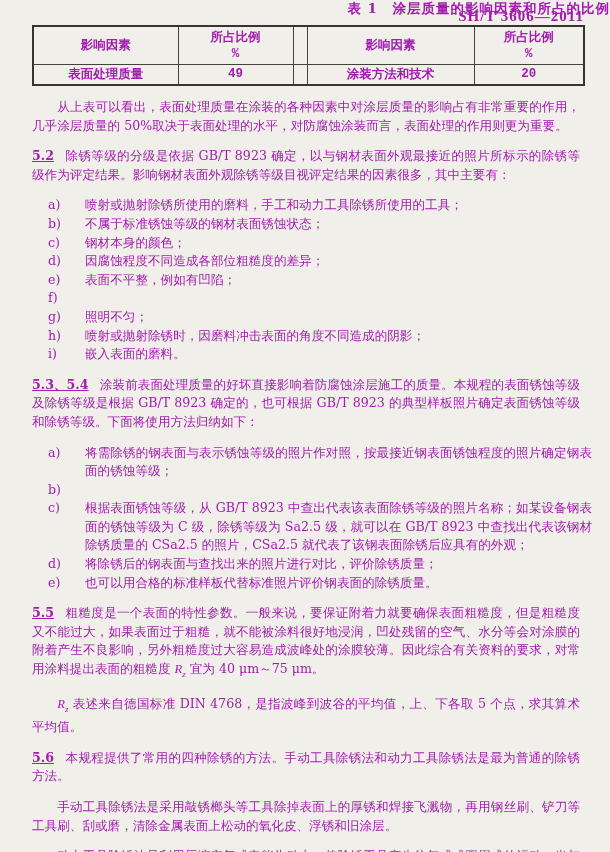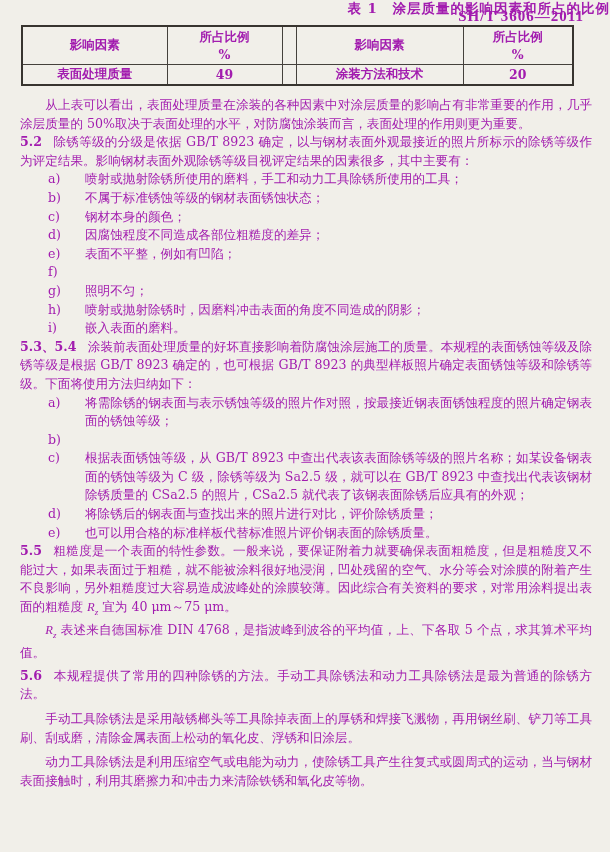--- a/index.html
+++ b/index.html
@@ -17,24 +17,25 @@
     position:absolute; top:8px; right:26px;
     font-size:15px; font-weight:bold; letter-spacing:1px;
     font-family:"Liberation Serif","DejaVu Serif",serif;
   }
   .table-title {
     text-align:right;
     font-size:13.5px; font-weight:bold;
     letter-spacing:1px;
   }
   .factors-table {
-    margin:7px 18px 0 21px;
+    margin:7px 18px 0 32px;
     border-collapse:collapse;
     width:516px;
     table-layout:fixed;
+    font-family:Liberation Mono, monospace;
   }
   .factors-table td, .factors-table th {
     border:1px solid #45413c;
     text-align:center;
     vertical-align:middle;
     font-size:12.5px;
     padding:0 2px;
   }
   .factors-table { border:2px solid #38342f; }
   .factors-table th { height:38px; font-weight:bold; }
@@ -44,23 +45,23 @@
   .col-sp  { width:14px; }
   .col-f-r { width:167px; }
   .col-v-r { width:110px; }
   .unit-line { font-weight:bold; margin-top:1px; }
   .body-text {
     margin:10px 18px 0 20px;
     font-size:12.6px;
     line-height:18.6px;
     text-align:justify;
   }
-  .body-text p { margin:0; }
+  .body-text p { margin:12px; }
   .para { text-indent:2em; }
-  .clause-num { font-weight:bold; padding-right:0.9em; white-space:nowrap; }
+  .clause-num { font-weight:bold; padding-right:0.9em; white-space:nowrap;text-decoration:underline; }
   .list-item { display:flex; padding-left:28px; }
   .list-label { width:37px; flex-shrink:0; }
   .list-text { flex:1; text-align:justify; }
   .gap-s { margin-top:4px !important; }
   .gap-m { margin-top:6px !important; }
   .rz { font-style:italic; font-family:"Liberation Serif","DejaVu Serif",serif; }
   .rz sub { font-size:9px; font-style:italic; }
 </style>
 </head>
 <body>

